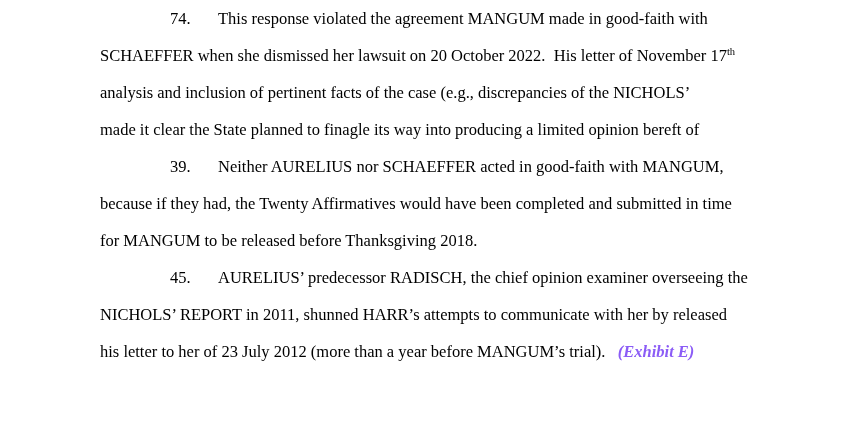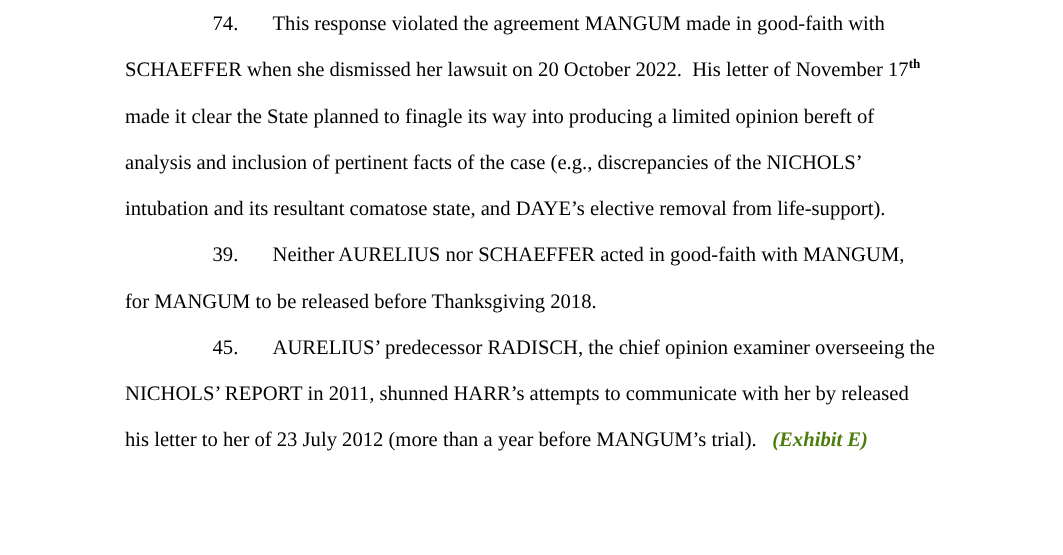--- a/index.html
+++ b/index.html
@@ -32,34 +32,33 @@
     padding-left: 70px;
   }
   .num {
     display: inline-block;
     width: 48px;
   }
   .sup {
     vertical-align: super;
     font-size: 64%;
     line-height: 0;
-    font-weight: bold;
   }
   .exhibit {
     font-weight: bold;
     font-style: italic;
   }
 </style>
 </head>
 <body>
 
 <div class="page">
     <div class="line indent"><span class="num">74.</span><span>This response violated the agreement MANGUM made in good-faith with</span></div>
     <div class="line"><span>SCHAEFFER when she dismissed her lawsuit on 20 October 2022.  His letter of November 17</span><span class="sup">th</span></div>
+    <div class="line"><span>analysis and inclusion of pertinent facts of the case (e.g., discrepancies of the NICHOLS’</span></div>
     <div class="line"><span>made it clear the State planned to finagle its way into producing a limited opinion bereft of</span></div>
-    <div class="line"><span>analysis and inclusion of pertinent facts of the case (e.g., discrepancies of the NICHOLS’</span></div>
-    <div class="line"><span>intubation and its resultant comatose state, and DAYE’s elective removal from life-support).</span></div>
     <div class="line indent"><span class="num">39.</span><span>Neither AURELIUS nor SCHAEFFER acted in good-faith with MANGUM,</span></div>
+    <div class="line"><span>because if they had, the Twenty Affirmatives would have been completed and submitted in time</span></div>
     <div class="line"><span>for MANGUM to be released before Thanksgiving 2018.</span></div>
     <div class="line indent"><span class="num">45.</span><span>AURELIUS’ predecessor RADISCH, the chief opinion examiner overseeing the</span></div>
     <div class="line"><span>NICHOLS’ REPORT in 2011, shunned HARR’s attempts to communicate with her by released</span></div>
-    <div class="line"><span>his letter to her of 23 July 2012 (more than a year before MANGUM’s trial).   </span><span class="exhibit" style="color: #4d7c0f;">(Exhibit E)</span></div>
+    <div class="line"><span>his letter to her of 23 July 2012 (more than a year before MANGUM’s trial).   </span><span class="exhibit" style="color: #8b5cf6;">(Exhibit E)</span></div>
   </div>
 
 </body></html>

